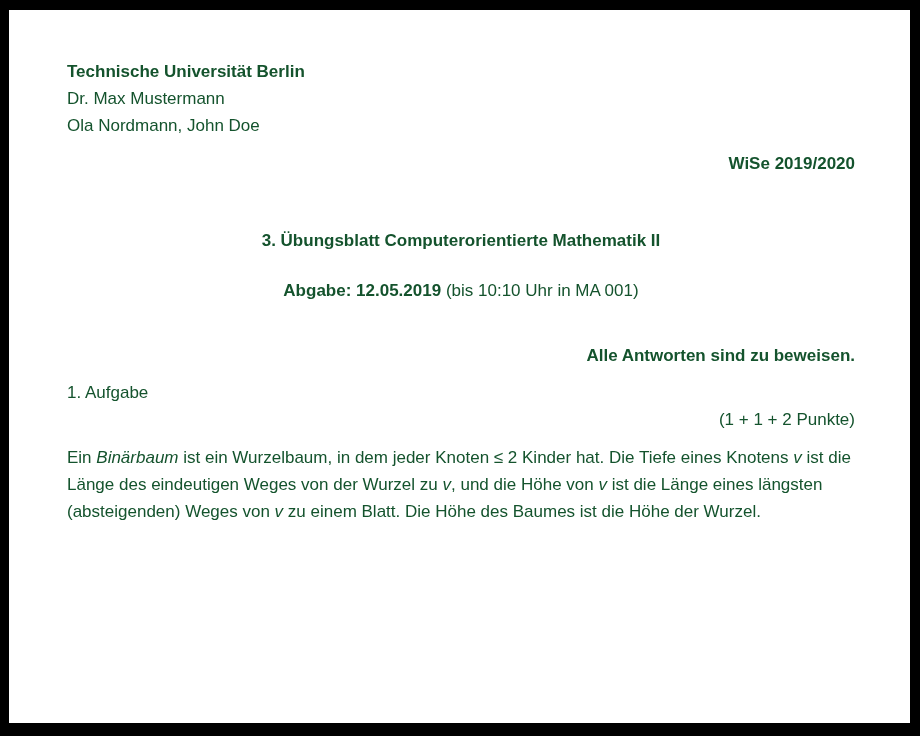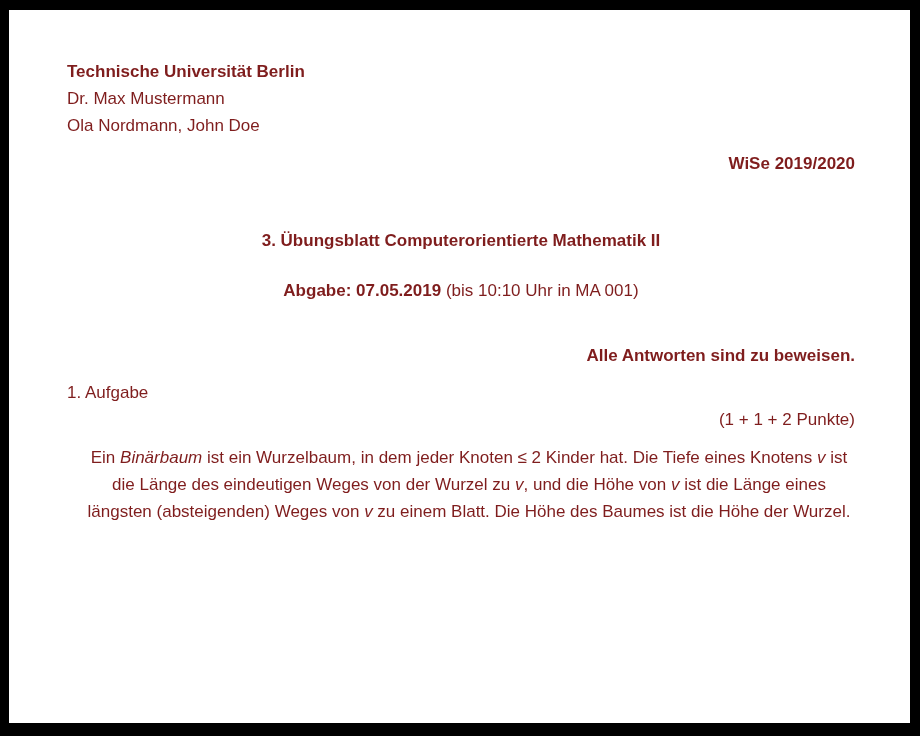--- a/index.html
+++ b/index.html
@@ -14,21 +14,21 @@
     background: #000000;
     overflow: hidden;
   }
   .page {
     position: absolute;
     left: 9px;
     top: 10px;
     right: 10px;
     bottom: 13px;
     background: #ffffff;
-    color: #7f1d1d;
+    color: #14532d;
     font-family: "Liberation Sans", sans-serif;
     font-size: 17px;
     line-height: 27px;
     box-sizing: border-box;
     padding: 48px 55px 0 58px;
     overflow: hidden;
   }
   .b { font-weight: 700; }
   .i { font-style: italic; }
   .letterhead { text-align: left; }
@@ -52,43 +52,43 @@
   }
   .exercise-heading {
     margin-top: 10px;
     text-align: left;
     font-weight: 400;
   }
   .points {
     text-align: right;
   }
   .paragraph {
-    margin: 11px 0 0 16px;
-    text-align: center;
+    margin: 11px 0 0 0;
+    text-align: left;
   }
 </style>
 </head>
 <body>
 
 <div class="screen">
   <div class="page">
 
     <div class="letterhead">
       <div class="b">Technische Universität Berlin</div>
       <div>Dr. Max Mustermann</div>
       <div>Ola Nordmann, John Doe</div>
     </div>
 
     <div class="meta">
       <div class="b">WiSe 2019/2020</div>
     </div>
 
     <div class="title">3. Übungsblatt Computerorientierte Mathematik II</div>
 
-    <div class="deadline"><span class="b">Abgabe: 07.05.2019</span><span> (bis 10:10 Uhr in MA 001)</span></div>
+    <div class="deadline"><span class="b">Abgabe: 12.05.2019</span><span> (bis 10:10 Uhr in MA 001)</span></div>
 
     <div class="notice">Alle Antworten sind zu beweisen.</div>
 
     <div class="exercise-heading">1. Aufgabe</div>
 
     <div class="points">(1 + 1 + 2 Punkte)</div>
 
     <p class="paragraph"><span>Ein </span><span class="i">Binärbaum</span><span> ist ein Wurzelbaum, in dem jeder Knoten ≤ 2 Kinder hat. Die Tiefe eines Knotens </span><span class="i">v</span><span> ist die Länge des eindeutigen Weges von der Wurzel zu </span><span class="i">v</span><span>, und die Höhe von </span><span class="i">v</span><span> ist die Länge eines längsten (absteigenden) Weges von </span><span class="i">v</span><span> zu einem Blatt. Die Höhe des Baumes ist die Höhe der Wurzel.</span></p>
 
   </div>

